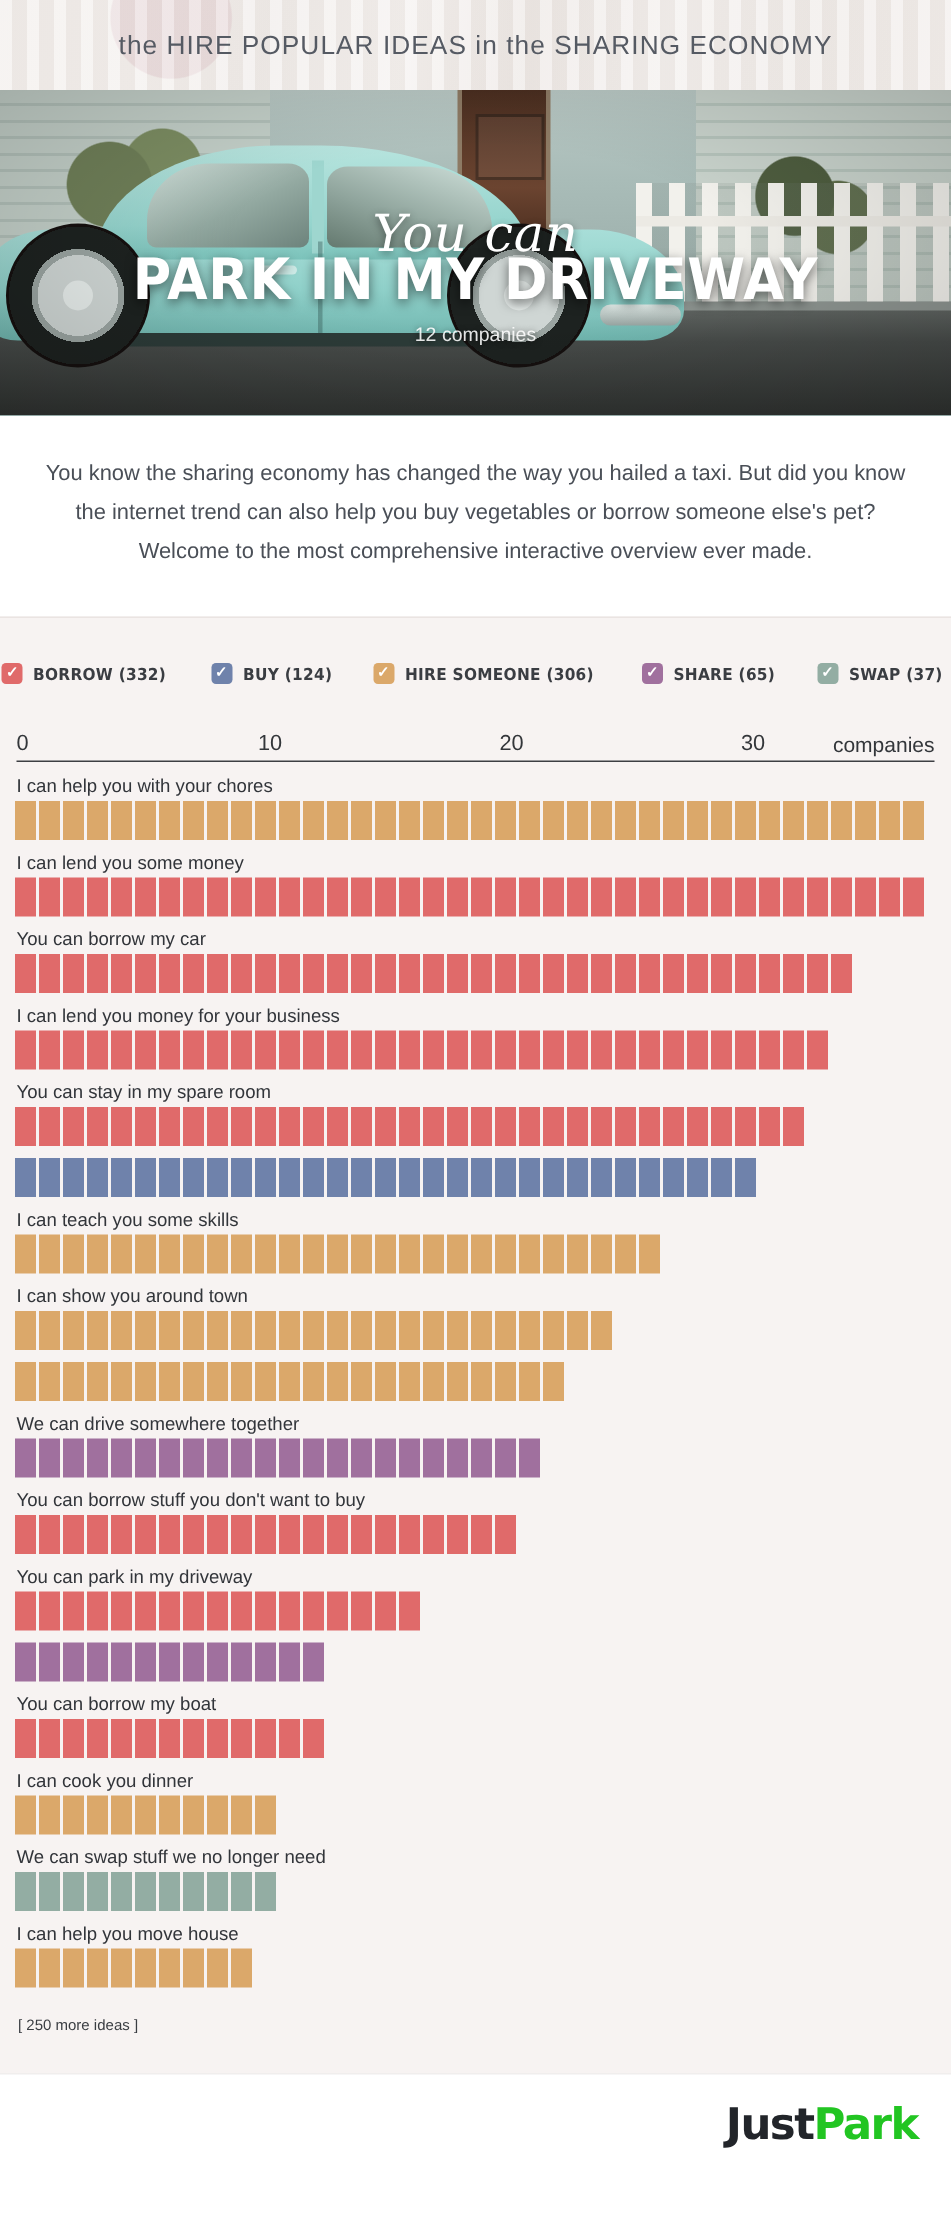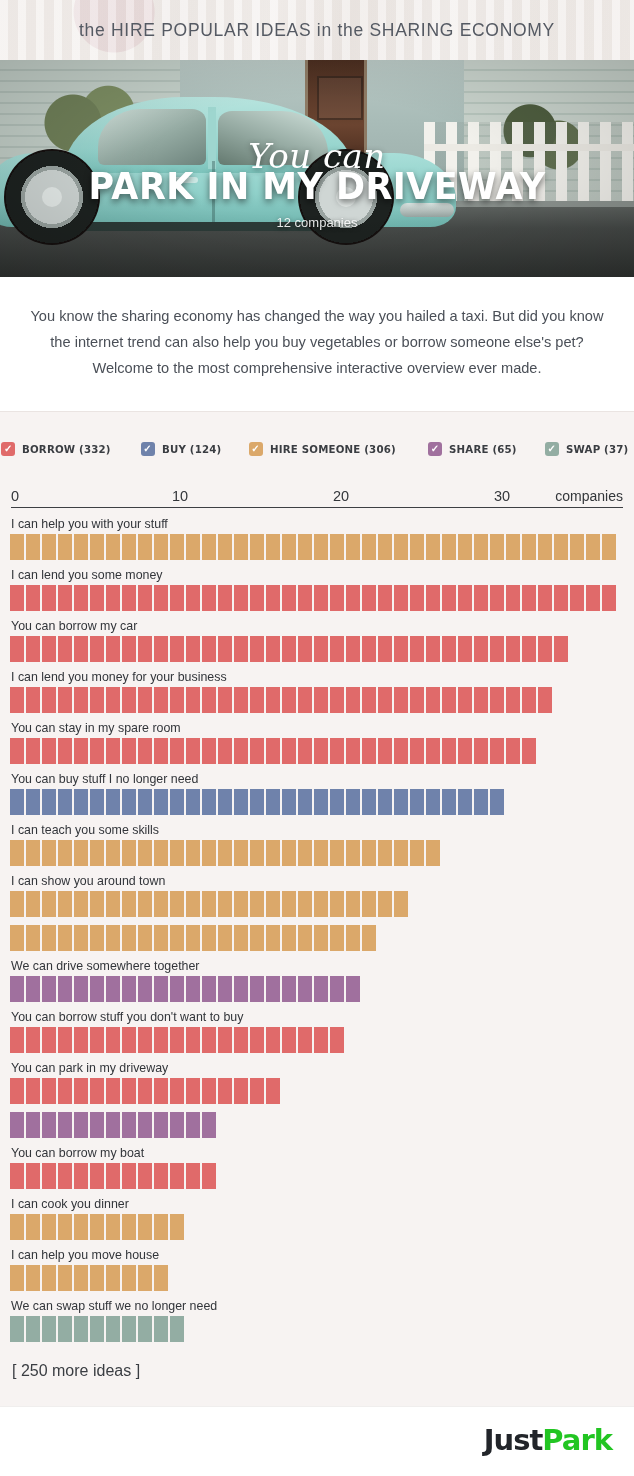--- a/index.html
+++ b/index.html
@@ -283,21 +283,21 @@
     display: flex;
     gap: 2px;
     height: 26px;
   }
   .seg {
     width: 14px;
     height: 26px;
     flex: 0 0 14px;
   }
   .more-ideas {
-    font-size: 16px;
+    font-size: 10px;
     color: #3a3d42;
     padding: 12px 0 0 2px;
   }
 
   
   .footer {
     background: #ffffff;
     height: 66px;
     display: flex;
     align-items: center;
@@ -388,21 +388,21 @@
   <div class="axis" id="axis">
       <span class="tick" style="left: 0px;">0</span>
       <span class="tick" style="left: 161px;">10</span>
       <span class="tick" style="left: 322px;">20</span>
       <span class="tick" style="left: 483px;">30</span>
       <span class="tick companies" style="right: 0px;">companies</span>
     </div>
 
   <div class="bars" id="bars">
       <div class="bar-row">
-        <div class="bar-label">I can help you with your stuff</div>
+        <div class="bar-label">I can help you with your chores</div>
         <div class="bar-track">
           <div class="seg" style="background: rgb(219, 168, 106);"></div>
           <div class="seg" style="background: rgb(219, 168, 106);"></div>
           <div class="seg" style="background: rgb(219, 168, 106);"></div>
           <div class="seg" style="background: rgb(219, 168, 106);"></div>
           <div class="seg" style="background: rgb(219, 168, 106);"></div>
           <div class="seg" style="background: rgb(219, 168, 106);"></div>
           <div class="seg" style="background: rgb(219, 168, 106);"></div>
           <div class="seg" style="background: rgb(219, 168, 106);"></div>
           <div class="seg" style="background: rgb(219, 168, 106);"></div>
@@ -591,21 +591,20 @@
           <div class="seg" style="background: rgb(224, 106, 106);"></div>
           <div class="seg" style="background: rgb(224, 106, 106);"></div>
           <div class="seg" style="background: rgb(224, 106, 106);"></div>
           <div class="seg" style="background: rgb(224, 106, 106);"></div>
           <div class="seg" style="background: rgb(224, 106, 106);"></div>
           <div class="seg" style="background: rgb(224, 106, 106);"></div>
           <div class="seg" style="background: rgb(224, 106, 106);"></div>
         </div>
       </div>
       <div class="bar-row">
-        <div class="bar-label">You can buy stuff I no longer need</div>
         <div class="bar-track">
           <div class="seg" style="background: rgb(111, 130, 171);"></div>
           <div class="seg" style="background: rgb(111, 130, 171);"></div>
           <div class="seg" style="background: rgb(111, 130, 171);"></div>
           <div class="seg" style="background: rgb(111, 130, 171);"></div>
           <div class="seg" style="background: rgb(111, 130, 171);"></div>
           <div class="seg" style="background: rgb(111, 130, 171);"></div>
           <div class="seg" style="background: rgb(111, 130, 171);"></div>
           <div class="seg" style="background: rgb(111, 130, 171);"></div>
           <div class="seg" style="background: rgb(111, 130, 171);"></div>
@@ -842,48 +841,48 @@
           <div class="seg" style="background: rgb(219, 168, 106);"></div>
           <div class="seg" style="background: rgb(219, 168, 106);"></div>
           <div class="seg" style="background: rgb(219, 168, 106);"></div>
           <div class="seg" style="background: rgb(219, 168, 106);"></div>
           <div class="seg" style="background: rgb(219, 168, 106);"></div>
           <div class="seg" style="background: rgb(219, 168, 106);"></div>
           <div class="seg" style="background: rgb(219, 168, 106);"></div>
         </div>
       </div>
       <div class="bar-row">
+        <div class="bar-label">We can swap stuff we no longer need</div>
+        <div class="bar-track">
+          <div class="seg" style="background: rgb(147, 173, 163);"></div>
+          <div class="seg" style="background: rgb(147, 173, 163);"></div>
+          <div class="seg" style="background: rgb(147, 173, 163);"></div>
+          <div class="seg" style="background: rgb(147, 173, 163);"></div>
+          <div class="seg" style="background: rgb(147, 173, 163);"></div>
+          <div class="seg" style="background: rgb(147, 173, 163);"></div>
+          <div class="seg" style="background: rgb(147, 173, 163);"></div>
+          <div class="seg" style="background: rgb(147, 173, 163);"></div>
+          <div class="seg" style="background: rgb(147, 173, 163);"></div>
+          <div class="seg" style="background: rgb(147, 173, 163);"></div>
+          <div class="seg" style="background: rgb(147, 173, 163);"></div>
+        </div>
+      </div>
+      <div class="bar-row">
         <div class="bar-label">I can help you move house</div>
         <div class="bar-track">
           <div class="seg" style="background: rgb(219, 168, 106);"></div>
           <div class="seg" style="background: rgb(219, 168, 106);"></div>
           <div class="seg" style="background: rgb(219, 168, 106);"></div>
           <div class="seg" style="background: rgb(219, 168, 106);"></div>
           <div class="seg" style="background: rgb(219, 168, 106);"></div>
           <div class="seg" style="background: rgb(219, 168, 106);"></div>
           <div class="seg" style="background: rgb(219, 168, 106);"></div>
           <div class="seg" style="background: rgb(219, 168, 106);"></div>
           <div class="seg" style="background: rgb(219, 168, 106);"></div>
           <div class="seg" style="background: rgb(219, 168, 106);"></div>
-        </div>
-      </div>
-      <div class="bar-row">
-        <div class="bar-label">We can swap stuff we no longer need</div>
-        <div class="bar-track">
-          <div class="seg" style="background: rgb(147, 173, 163);"></div>
-          <div class="seg" style="background: rgb(147, 173, 163);"></div>
-          <div class="seg" style="background: rgb(147, 173, 163);"></div>
-          <div class="seg" style="background: rgb(147, 173, 163);"></div>
-          <div class="seg" style="background: rgb(147, 173, 163);"></div>
-          <div class="seg" style="background: rgb(147, 173, 163);"></div>
-          <div class="seg" style="background: rgb(147, 173, 163);"></div>
-          <div class="seg" style="background: rgb(147, 173, 163);"></div>
-          <div class="seg" style="background: rgb(147, 173, 163);"></div>
-          <div class="seg" style="background: rgb(147, 173, 163);"></div>
-          <div class="seg" style="background: rgb(147, 173, 163);"></div>
         </div>
       </div>
     </div>
 
   <div class="more-ideas">[ 250 more ideas ]</div>
 </div>
 
 <div class="footer">
   <div class="logo">
     <span class="just">Just</span><span class="park">Park</span>

